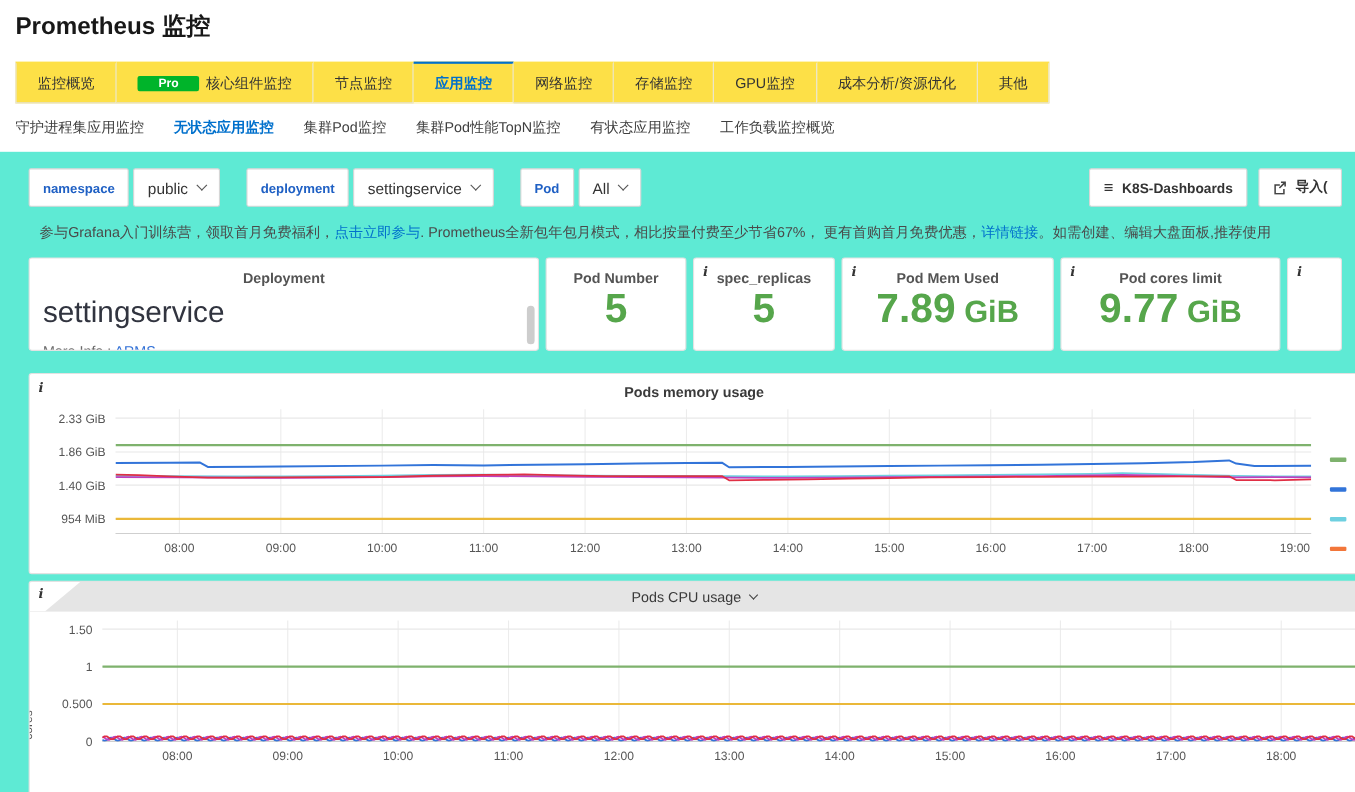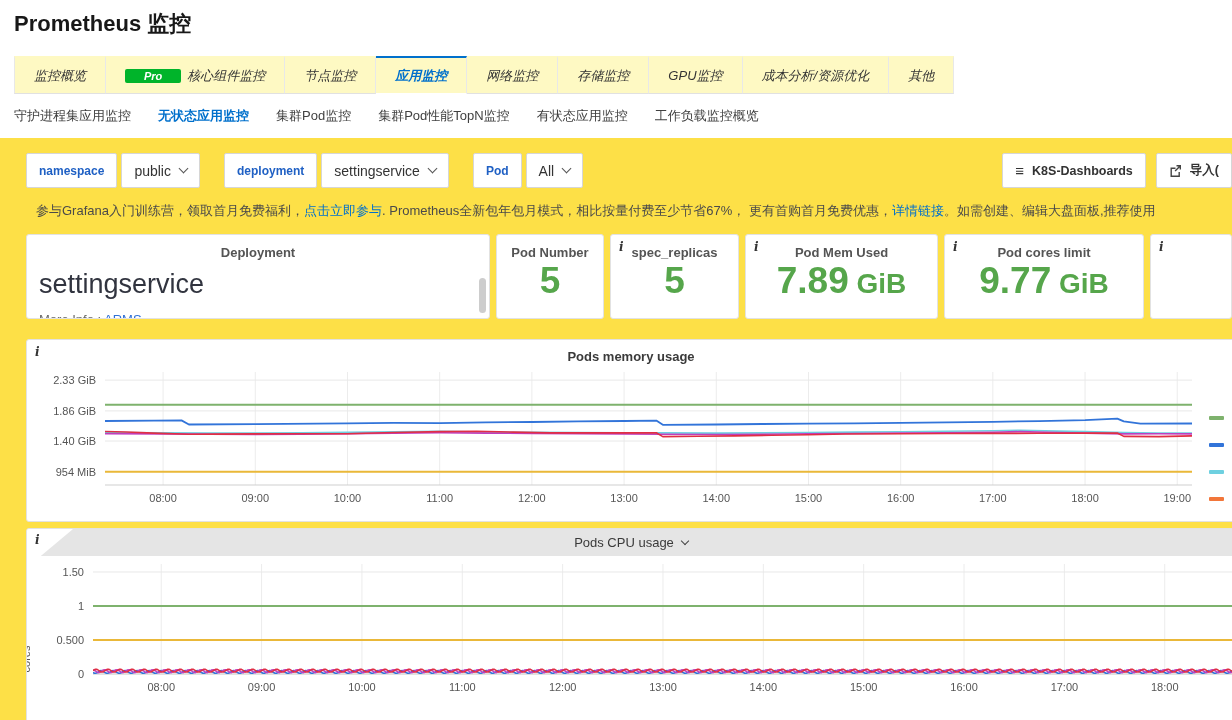--- a/index.html
+++ b/index.html
@@ -5,32 +5,32 @@
   * { box-sizing: border-box; margin: 0; padding: 0; }
   html,body { width:1232px; height:720px; overflow:hidden; background:#fff;
     font-family:"Liberation Sans", sans-serif; color:#333; }
 
   h1.page-title { font-size:22px; font-weight:bold; color:#181818; margin:9px 0 17px 14px; }
 
   
   .tabstrip { display:inline-flex; margin-left:14px; }
   .tab { height:38px; padding:0 19px; font-size:13px; color:#333; display:flex; align-items:center; gap:6px;
     border-top:2px solid transparent; border-bottom:1px solid #e1e1e1; border-right:1px solid #e8e8e8;
-    background:#fef9c3; cursor:pointer; white-space:nowrap;font-style:italic; }
+    background:#fde047; cursor:pointer; white-space:nowrap; }
   .tab:first-child { border-left:1px solid #e8e8e8; }
   .tab.active { color:#0070cc; font-weight:bold; border-top:2px solid #0070cc; border-bottom-color:#fff; }
   .badge { background:#00b42a; color:#fff; font-size:11px; font-weight:bold; padding:1px 19px; border-radius:2px; }
 
   
   .subtabs { display:flex; gap:27px; margin:13px 0 13px 14px; font-size:13px;align-items:center; }
   .subtab { color:#404040; cursor:pointer; white-space:nowrap; }
   .subtab.active { color:#0070cc; font-weight:bold; }
 
   
-  .content { background:#fde047; padding:15px 0 0 26px; height:582px; position:relative; }
+  .content { background:#5eead4; padding:15px 12px 0 26px; height:582px; position:relative; }
 
   .filter-row { display:flex; align-items:center; height:35px; margin-bottom:14px; }
   .var-group { display:flex; gap:4px; margin-right:24px; }
   .var-label, .var-value, .action-btn { background:#fff; border:1px solid #d6d6d6; border-radius:2px; height:35px;
     display:flex; align-items:center; padding:0 12px; font-size:13px; cursor:pointer; white-space:nowrap; }
   .var-label { color:#1f60c4; font-size:12px; font-weight:bold; }
   .var-value { color:#333; font-size:14px; gap:9px; }
   .chev { width:7px; height:7px; border-right:1.6px solid #555; border-bottom:1.6px solid #555;
     transform:rotate(45deg); margin-top:-4px; }
   .actions { margin-left:auto; display:flex; gap:10px; }
@@ -163,21 +163,21 @@
     <div class="panel deployment-panel">
       <div class="stat-title">Deployment</div>
       <div class="dep-value">settingservice</div>
       <div class="dep-more">
         <span>More Info :</span>
         <a href="#">ARMS</a>
       </div>
       <div class="dep-scroll"></div>
     </div>
 
-  <div class="panel" style="width: 108px;">
+  <div class="panel" style="width: 128px;">
         <div class="stat-title">Pod Number</div>
         <div class="stat-value"><span>5</span></div>
       </div>
       <div class="panel" style="width: 129px;">
         <span class="info-i">i</span>
         <div class="stat-title">spec_replicas</div>
         <div class="stat-value"><span>5</span></div>
       </div>
       <div class="panel" style="width: 193px;">
         <span class="info-i">i</span>

